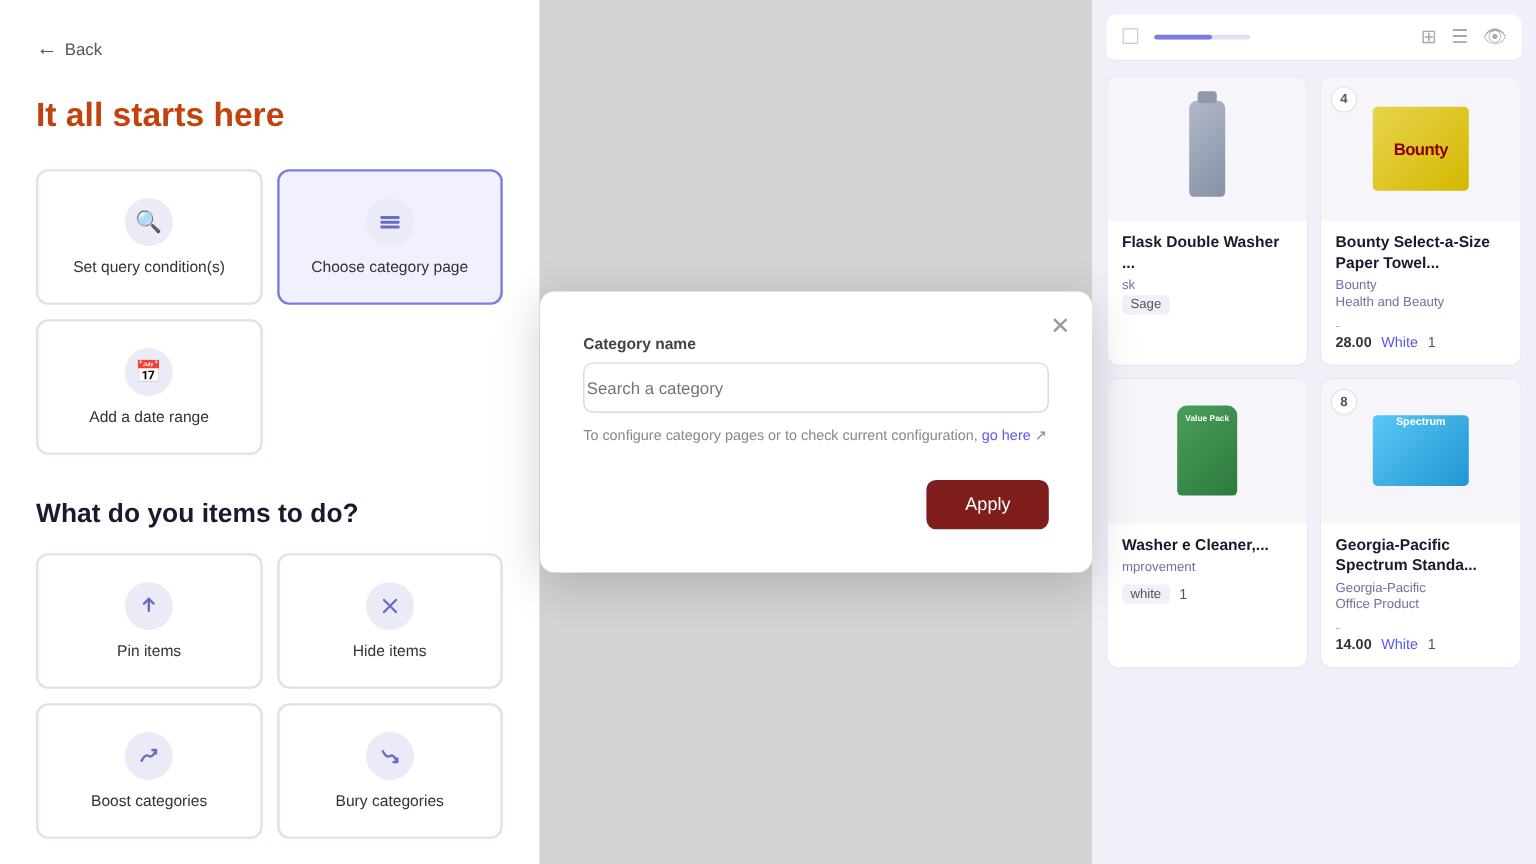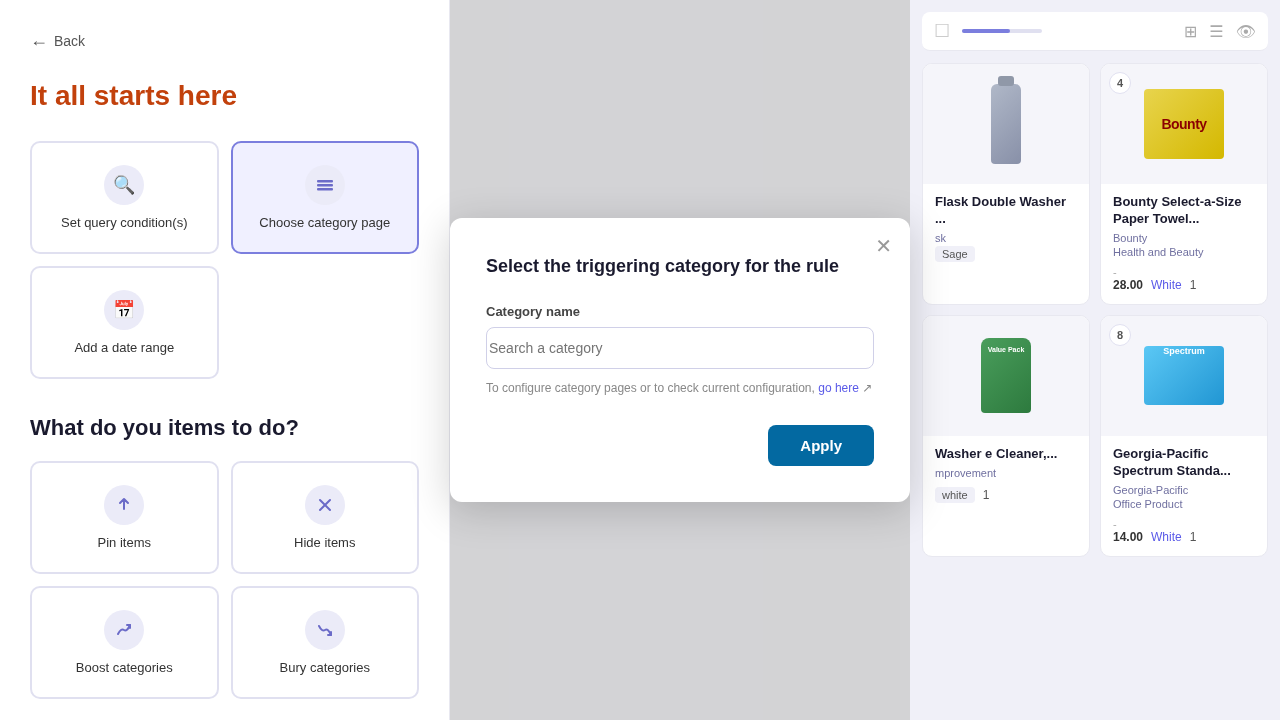--- a/index.html
+++ b/index.html
@@ -79,23 +79,23 @@
       width: 100%; border: 1.5px solid #d0d0e8; border-radius: 8px;
       padding: 12px 2px; font-size: 14px; color: #999;
       outline: none;
     }
     .helper-text {
       font-size: 12px; color: #888; margin-top: 10px; line-height: 1.5;
     }
     .helper-text a { color: #5a5ae8; text-decoration: none; }
     .modal-footer { display: flex; justify-content: flex-end; margin-top: 28px; }
     .apply-btn {
-      background: #0369a1; color: #fff; border: none;
+      background: #7f1d1d; color: #fff; border: none;
       border-radius: 8px; padding: 12px 32px; font-size: 15px;
-      font-weight: 700; cursor: pointer;
+      font-weight: 400; cursor: pointer;
     }
 
     
     .right-panel {
       flex: 1; background: #f0f0f8; overflow-y: auto; padding: 12px;
     }
     .toolbar {
       display: flex; align-items: center; gap: 12px;
       padding: 8px 12px; background: #fff;
       border-bottom: 1px solid #e8e8f0; margin-bottom: 12px;
@@ -254,21 +254,20 @@
       </div>
       <span class="card-label">Bury categories</span>
     </div>
   </div>
 </div>
 
 <div class="middle-panel" style="position:relative;">
   <div class="modal-overlay">
     <div class="modal">
       <button class="modal-close">✕</button>
-      <h2 class="modal-title">Select the triggering category for the rule</h2>
       <div class="field-label">Category name</div>
       <input class="search-input" type="text" placeholder="Search a category" style="">
       <p class="helper-text">
         <span>To configure category pages or to check current configuration,</span>
         <a href="#">go here</a>
         <span> ↗</span>
       </p>
       <div class="modal-footer">
         <button class="apply-btn">Apply</button>
       </div>

